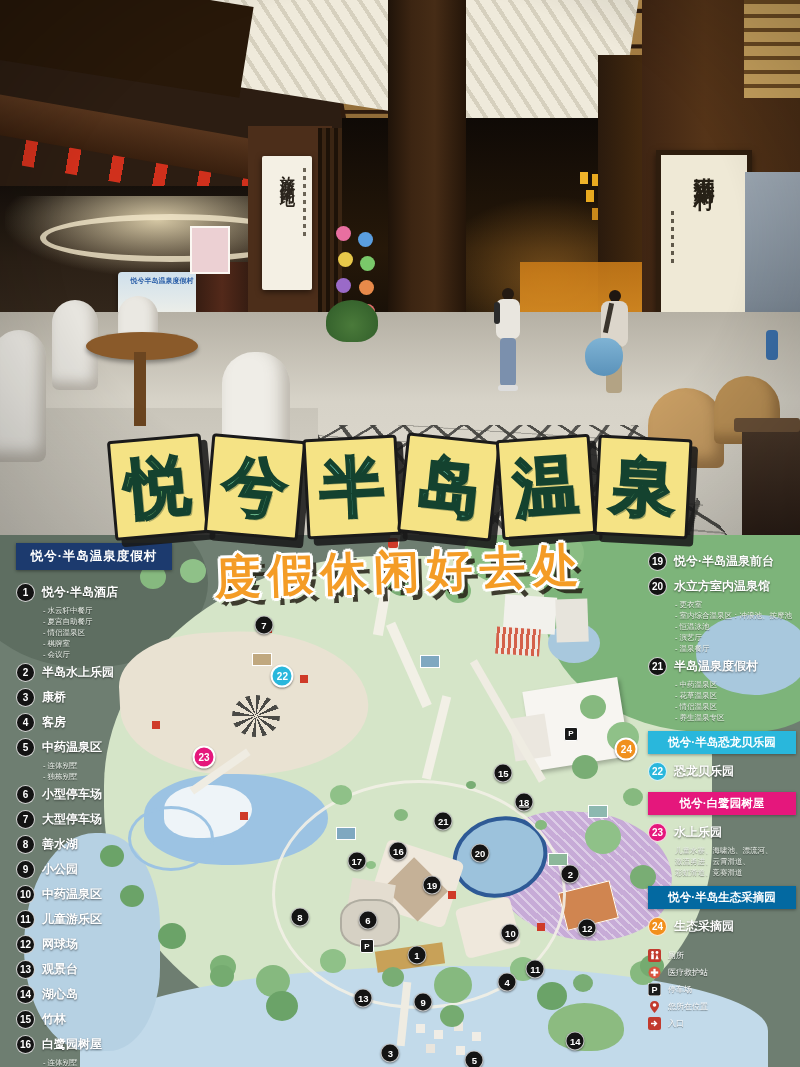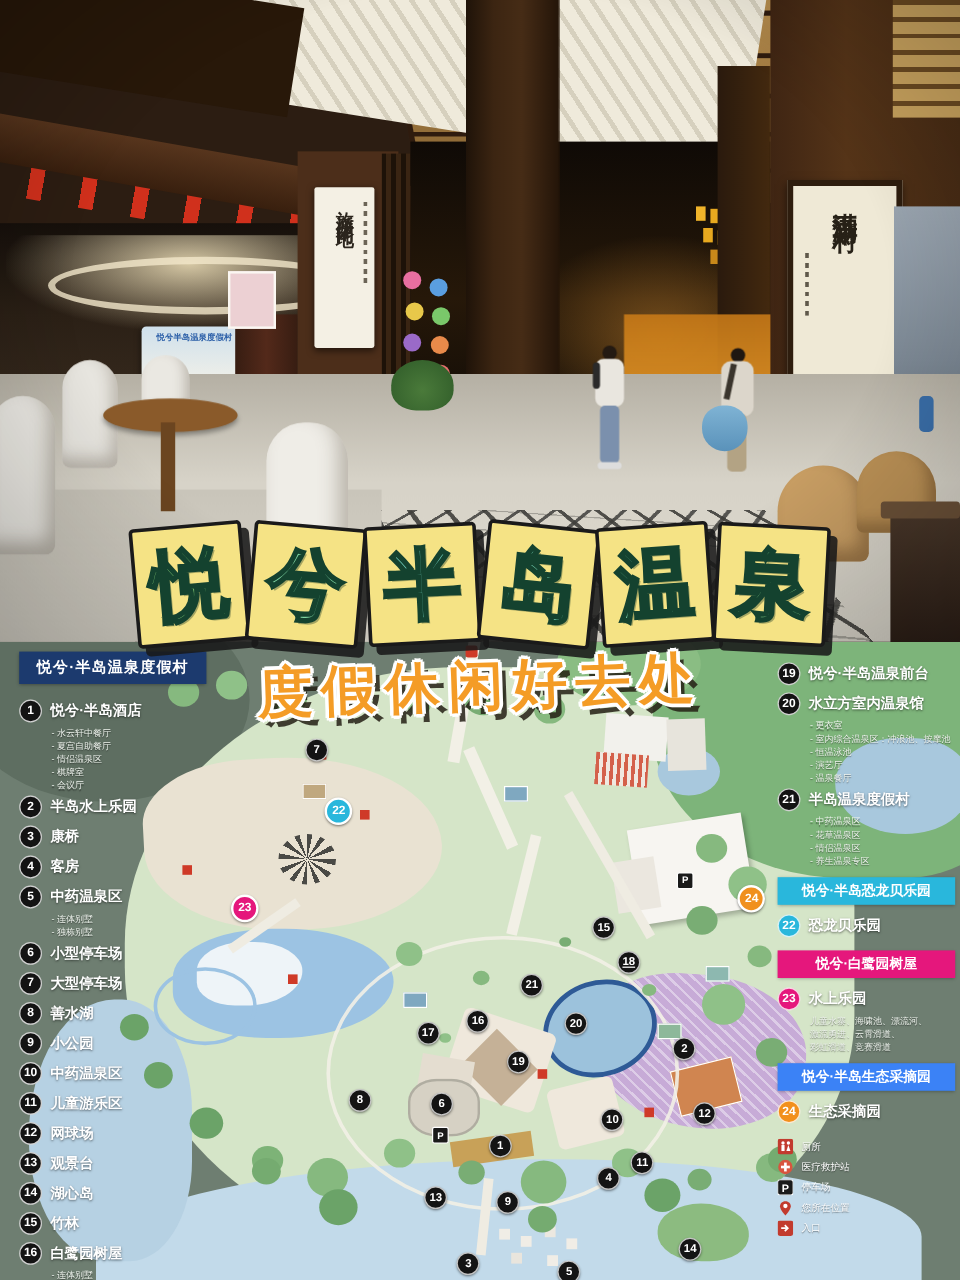--- a/index.html
+++ b/index.html
@@ -336,21 +336,21 @@
             <span class="lbl">恐龙贝乐园</span>
           </div>
           <div class="rl-bar" style="background: rgb(229, 23, 124);">悦兮·白鹭园树屋</div>
           <div class="leg-row">
             <span class="num" style="background: rgb(229, 23, 124);">23</span>
             <span class="lbl">水上乐园</span>
           </div>
           <div class="leg-sub">儿童水寨、海啸池、漂流河、</div>
           <div class="leg-sub">激流勇进、云霄滑道、</div>
           <div class="leg-sub">彩虹滑道、竞赛滑道</div>
-          <div class="rl-bar" style="background: #3b82f6;">悦兮·半岛生态采摘园</div>
+          <div class="rl-bar" style="background: #0369a1;">悦兮·半岛生态采摘园</div>
           <div class="leg-row">
             <span class="num" style="background: rgb(242, 144, 28);">24</span>
             <span class="lbl">生态采摘园</span>
           </div>
         </div>
       <div class="icon-legend">
         <div class="icon-row">
           <svg width="13" height="13">
               <rect width="13" height="13" rx="2" fill="#c23b2e"></rect>
               <circle cx="4.5" cy="3.5" r="1.4" fill="#fff"></circle>

